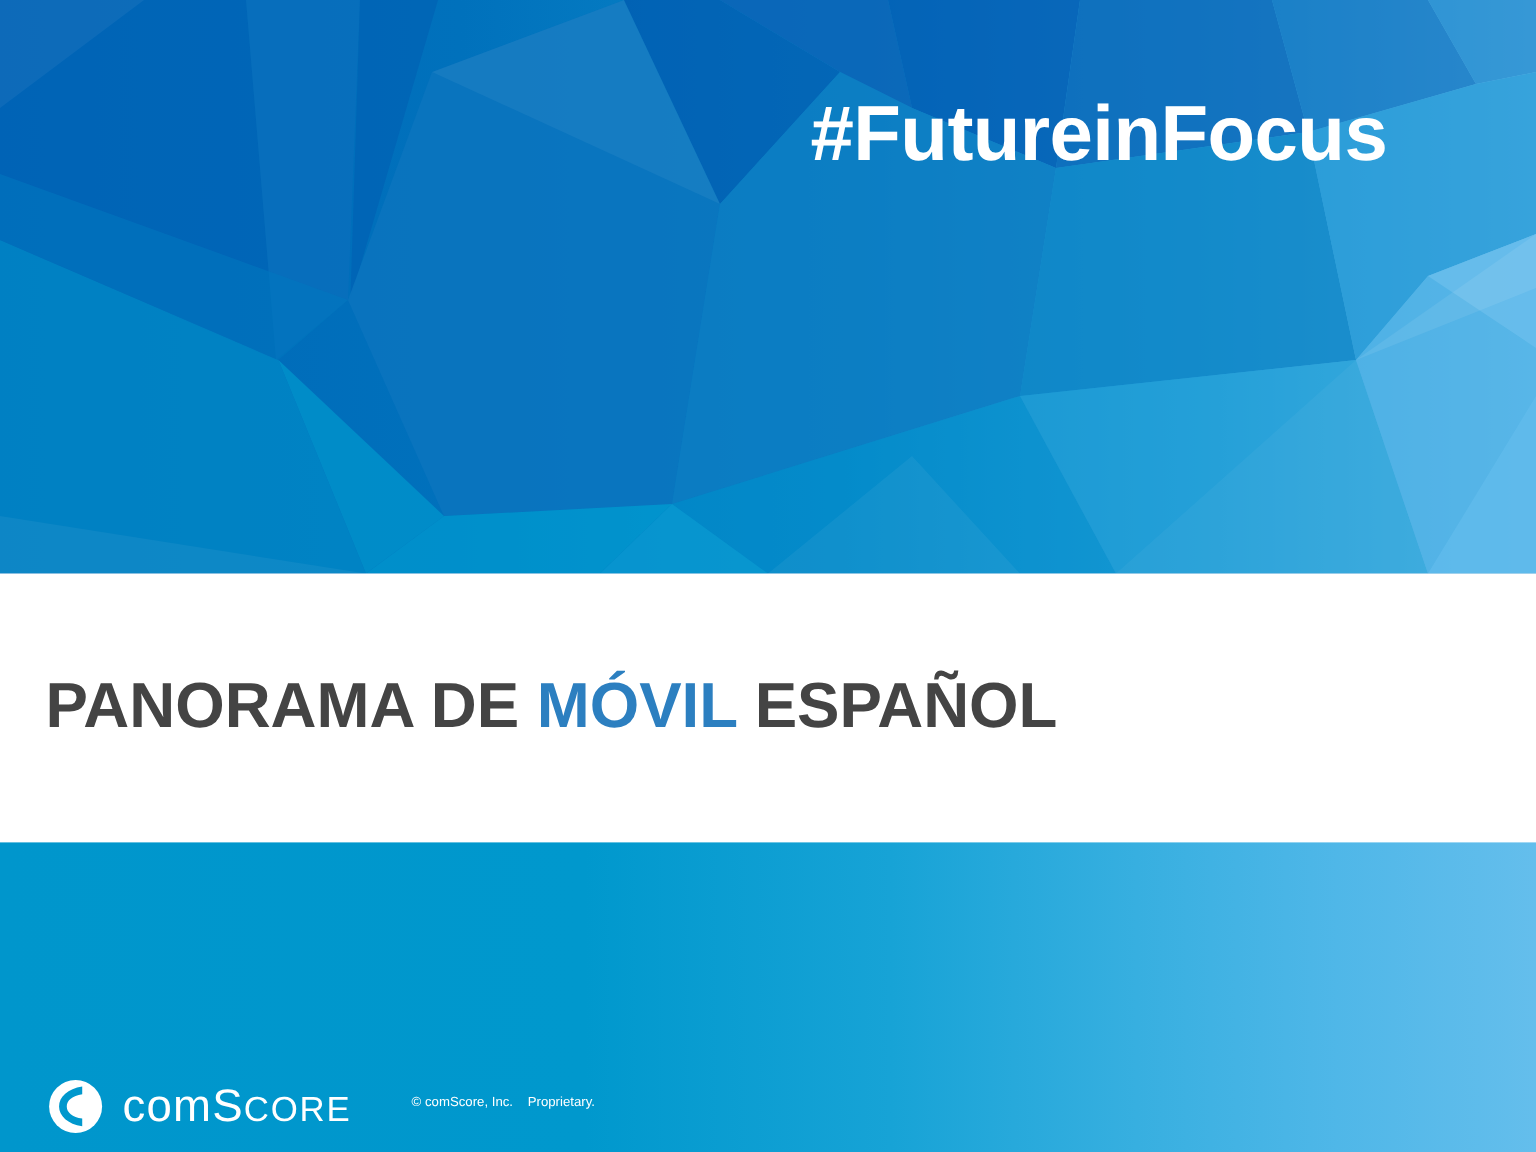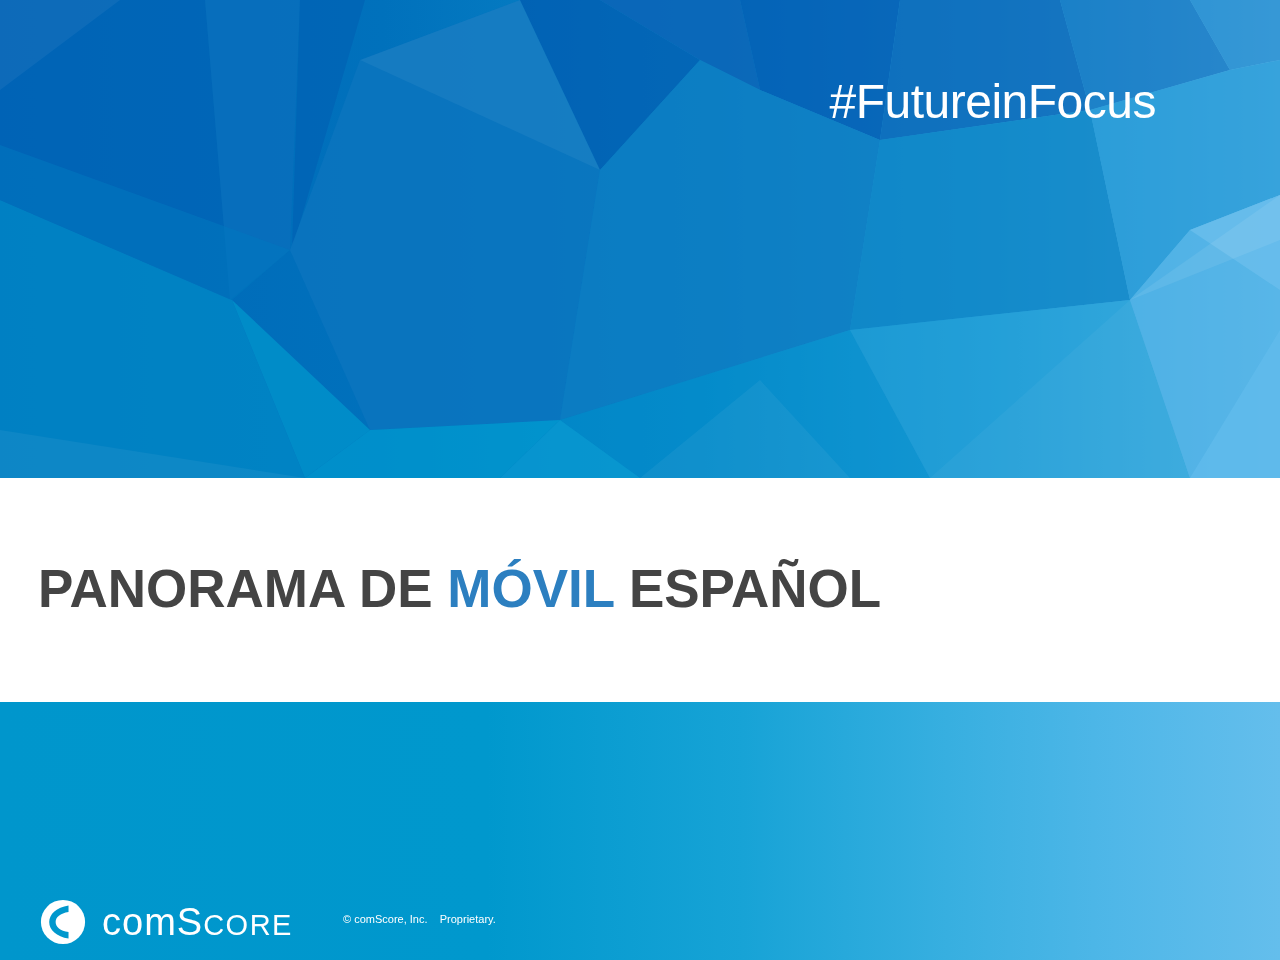--- a/index.html
+++ b/index.html
@@ -39,22 +39,22 @@
   }
 
   .hashtag {
     position: absolute;
     left: 0;
     top: 78px;
     width: 1156px;
     text-align: right;
     color: #ffffff;
     font-family: "Liberation Sans", sans-serif;
-    font-size: 48px;
-    font-weight: normal;
+    font-size: 65px;
+    font-weight: bold;
     letter-spacing: -0.5px;
     line-height: 1;
     white-space: nowrap;
   }
 
   
   .title-band {
     position: absolute;
     left: 0;
     top: 478px;

